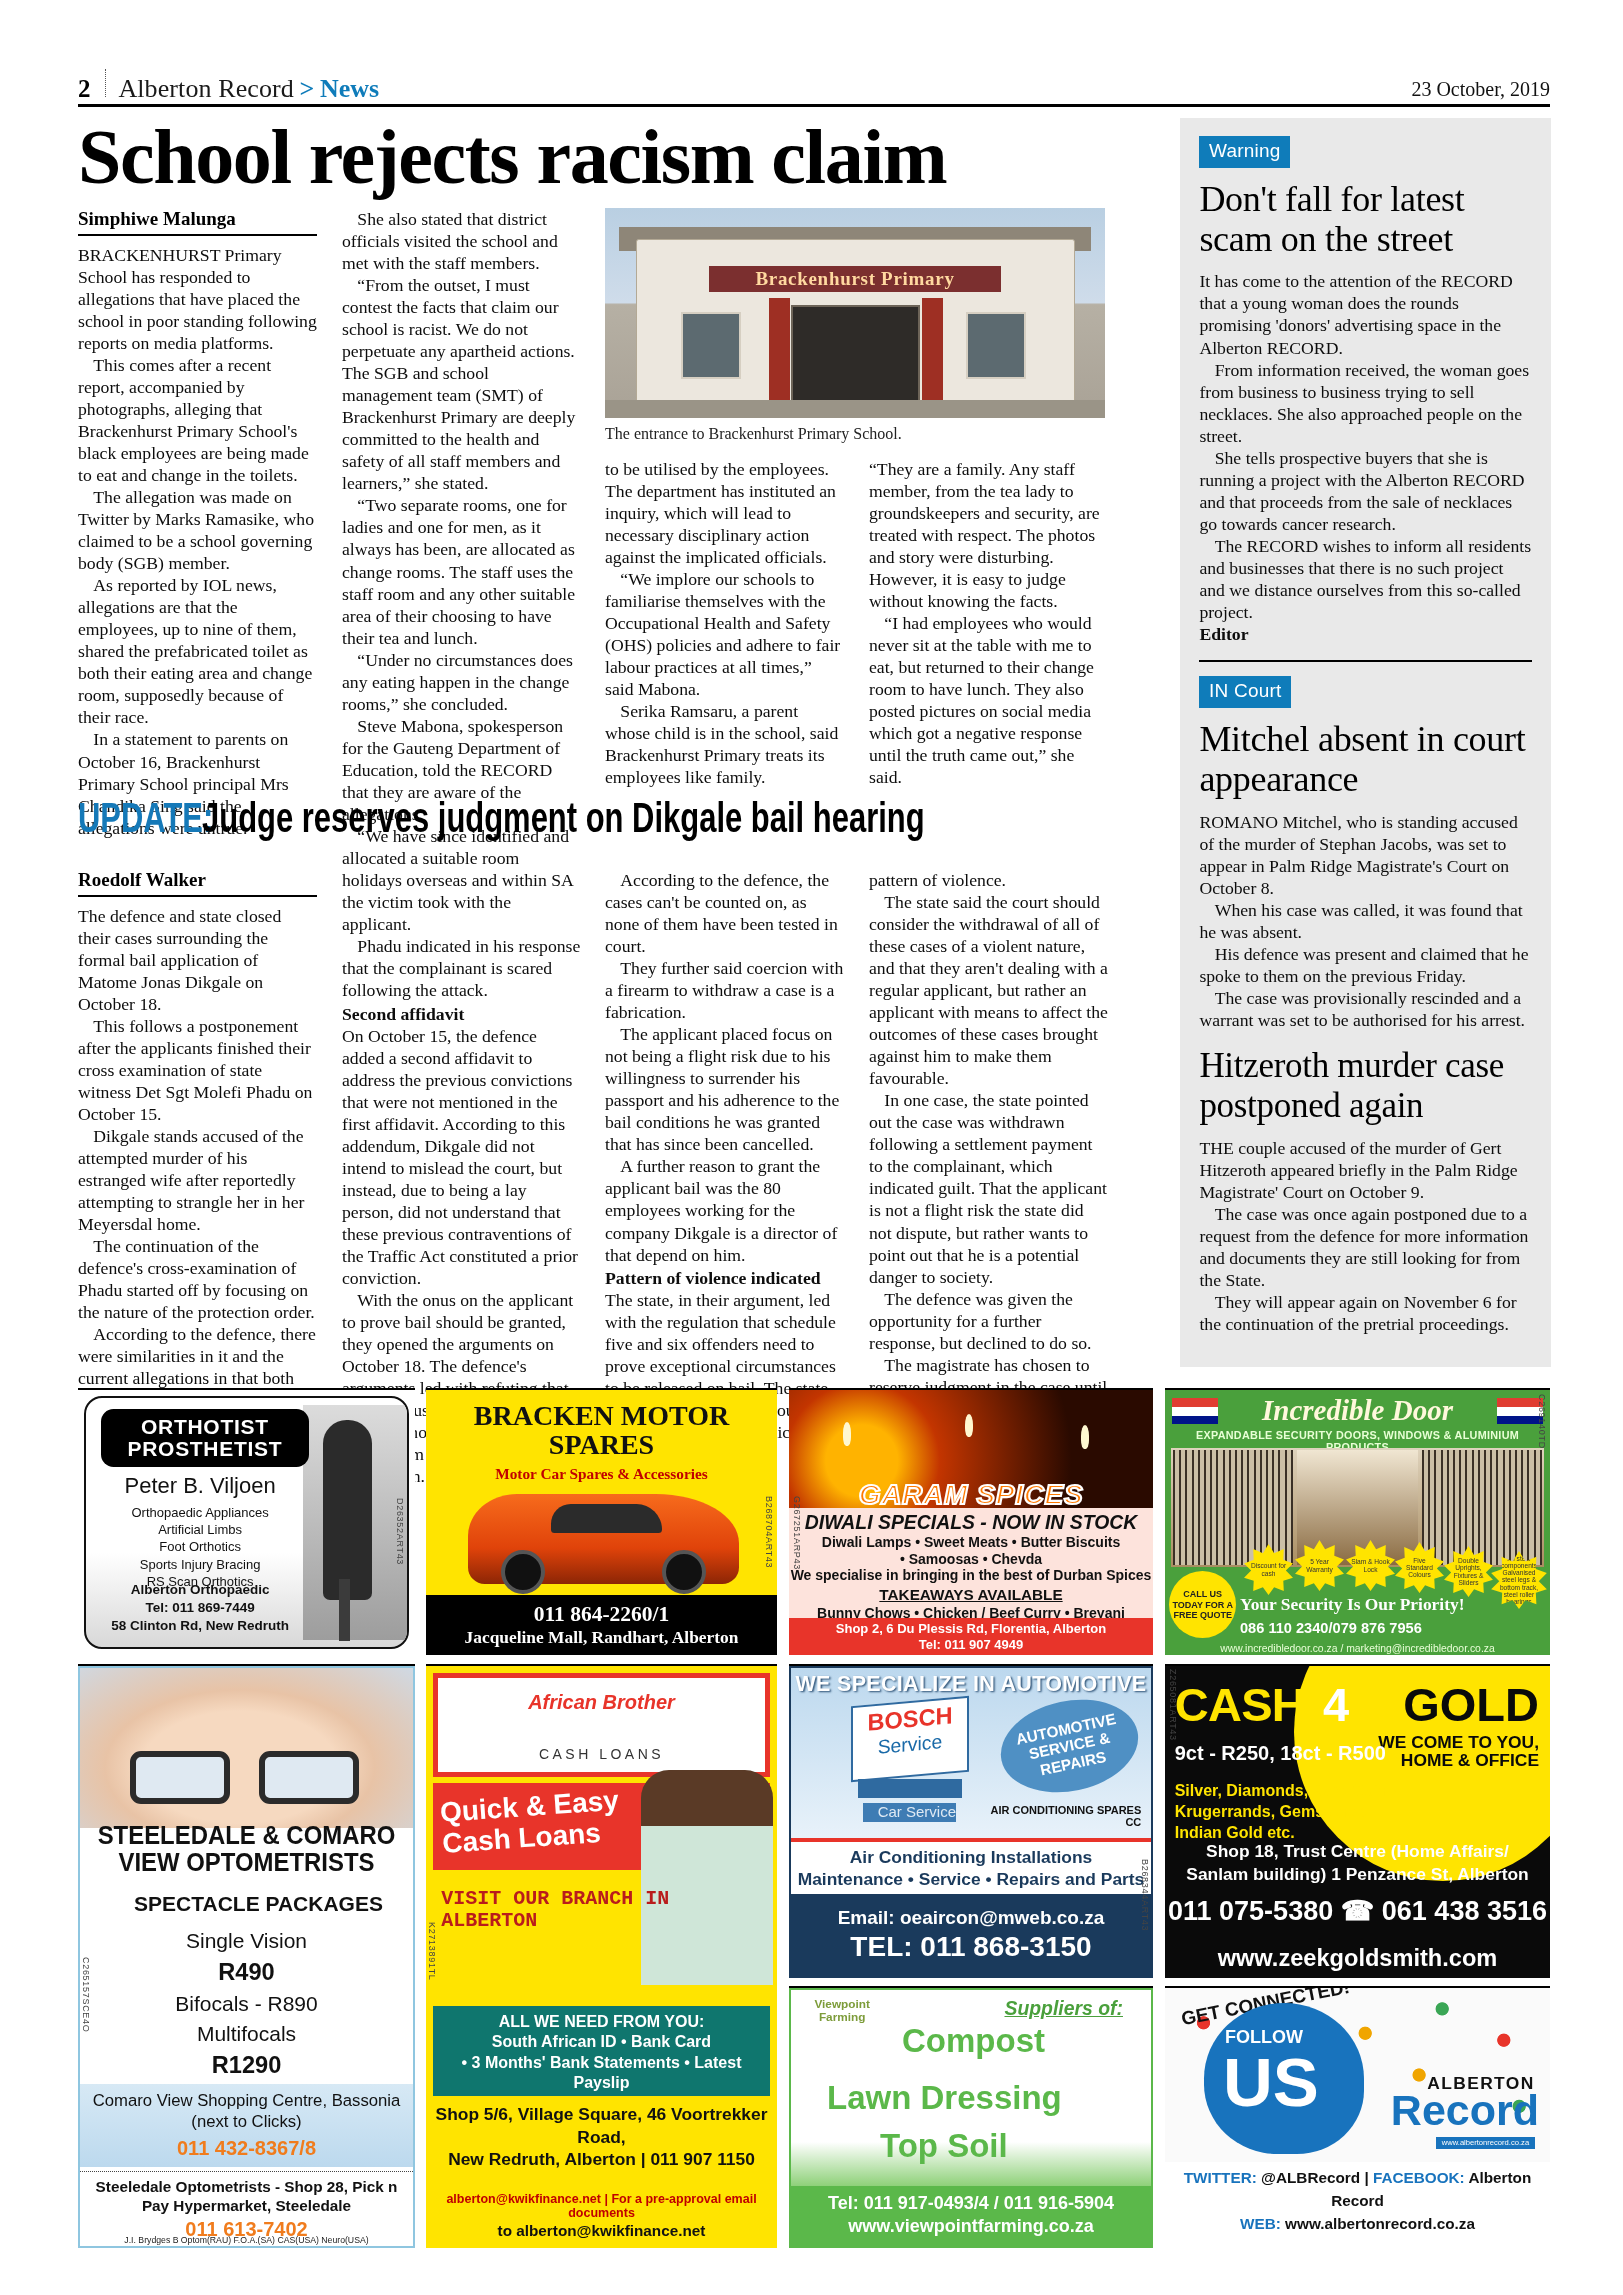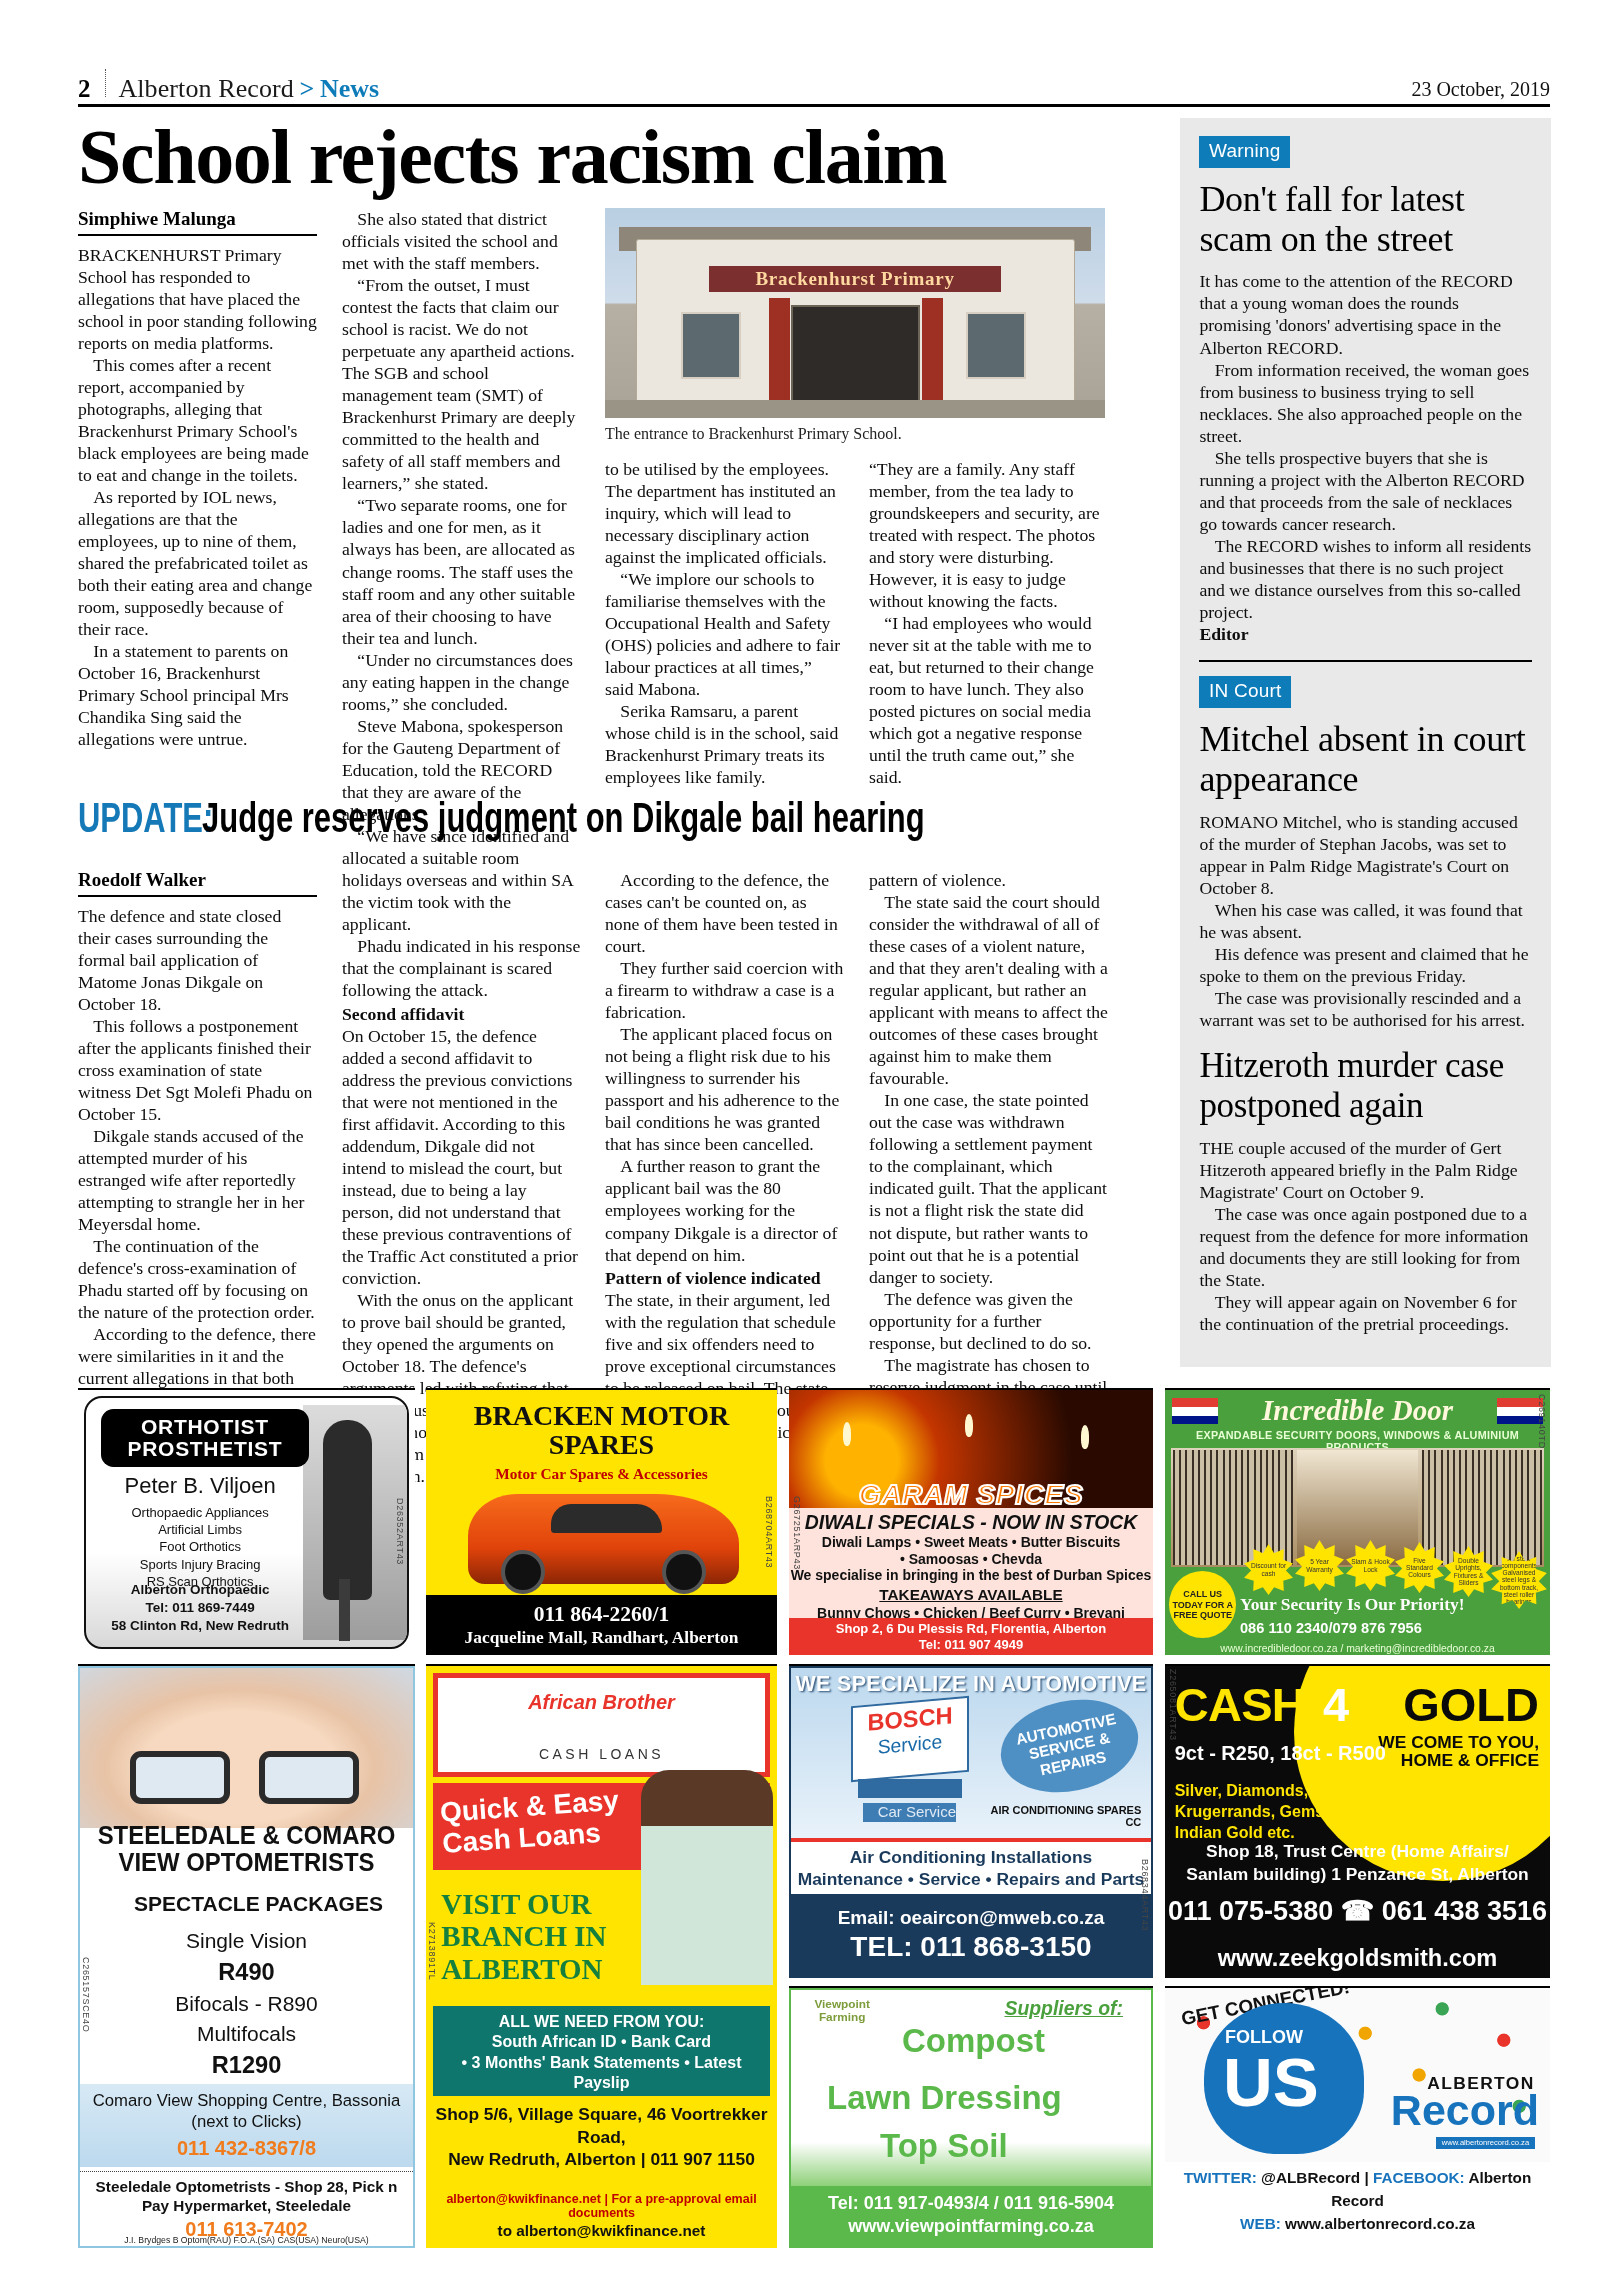--- a/index.html
+++ b/index.html
@@ -278,22 +278,22 @@
     font-size:20px; color:#e8342a; }
   .afro-sub { position:absolute; left:0; bottom:9.7px; width:100%; text-align:center;
     font-family:"Liberation Sans",sans-serif; font-size:14px; color:#333; letter-spacing:3.5px;}
   .afro-red { position:absolute; left:7px; top:117px; right:7px; height:87px; background:#e8342a;}
   .afro-quick { position:absolute; left:15.3px; top:124px; width:229px;
     font-family:"Liberation Sans",sans-serif; font-weight:bold; font-size:28px;
     color:#fff; line-height:1.1; transform: rotate(-4deg); }
   .afro-person { position:absolute; right:4.2px; top:104px; width:132px; height:215px;
     background:linear-gradient(180deg,#5a3a26 0 26%,#cfe6d8 26% 100%); border-radius:28px 28px 0 0;}
   .afro-visit { position:absolute; left:15.3px; top:222px; width:229px;
-    font-family:Liberation Serif, serif; font-weight:bold; font-size:29px;
-    color:#15803d; line-height:1.12;}
+    font-family:Liberation Mono, monospace; font-weight:bold; font-size:20px;
+    color:#b91c1c; line-height:1.12;}
   .afro-need { position:absolute; left:7px; top:340px; right:7px; height:90px; background:#0f766e;
     color:#fff; text-align:center; padding-top:5.6px;
     font-family:"Liberation Sans",sans-serif; font-weight:bold; font-size:16px; line-height:1.28;}
   .afro-addr { position:absolute; left:7px; top:437px; right:7px; text-align:center;
     font-family:"Liberation Sans",sans-serif; font-weight:bold; font-size:17.4px; color:#111; line-height:1.3;}
   .afro-mail { position:absolute; left:7px; bottom:28px; right:7px; text-align:center;
     font-family:"Liberation Sans",sans-serif; font-weight:bold; font-size:12.5px; color:#c00000;}
   .afro-mail2 { position:absolute; left:7px; bottom:8.3px; right:7px; text-align:center;
     font-family:"Liberation Sans",sans-serif; font-weight:bold; font-size:15.3px; color:#111;}
 
@@ -418,20 +418,21 @@
     <div class="mh-date">23 October, 2019</div>
   </div>
 
   <div class="main-headline">School rejects racism claim</div>
 
   <div class="a1c1">
     <div class="byline">Simphiwe Malunga</div>
     <div class="col-text">
       <p>BRACKENHURST Primary School has responded to allegations that have placed the school in poor standing following reports on media platforms.</p>
       <p class="ind">This comes after a recent report, accompanied by photographs, alleging that Brackenhurst Primary School's black employees are being made to eat and change in the toilets.</p>
+      <p class="ind">The allegation was made on Twitter by Marks Ramasike, who claimed to be a school governing body (SGB) member.</p>
       <p class="ind">As reported by IOL news, allegations are that the employees, up to nine of them, shared the prefabricated toilet as both their eating area and change room, supposedly because of their race.</p>
       <p class="ind">In a statement to parents on October 16, Brackenhurst Primary School principal Mrs Chandika Sing said the allegations were untrue.</p>
     </div>
   </div>
 
   <div class="a1c2">
     <div class="col-text">
       <p class="ind">She also stated that district officials visited the school and met with the staff members.</p>
       <p class="ind">“From the outset, I must contest the facts that claim our school is racist. We do not perpetuate any apartheid actions. The SGB and school management team (SMT) of Brackenhurst Primary are deeply committed to the health and safety of all staff members and learners,” she stated.</p>
       <p class="ind">“Two separate rooms, one for ladies and one for men, as it always has been, are allocated as change rooms. The staff uses the staff room and any other suitable area of their choosing to have their tea and lunch.</p>

